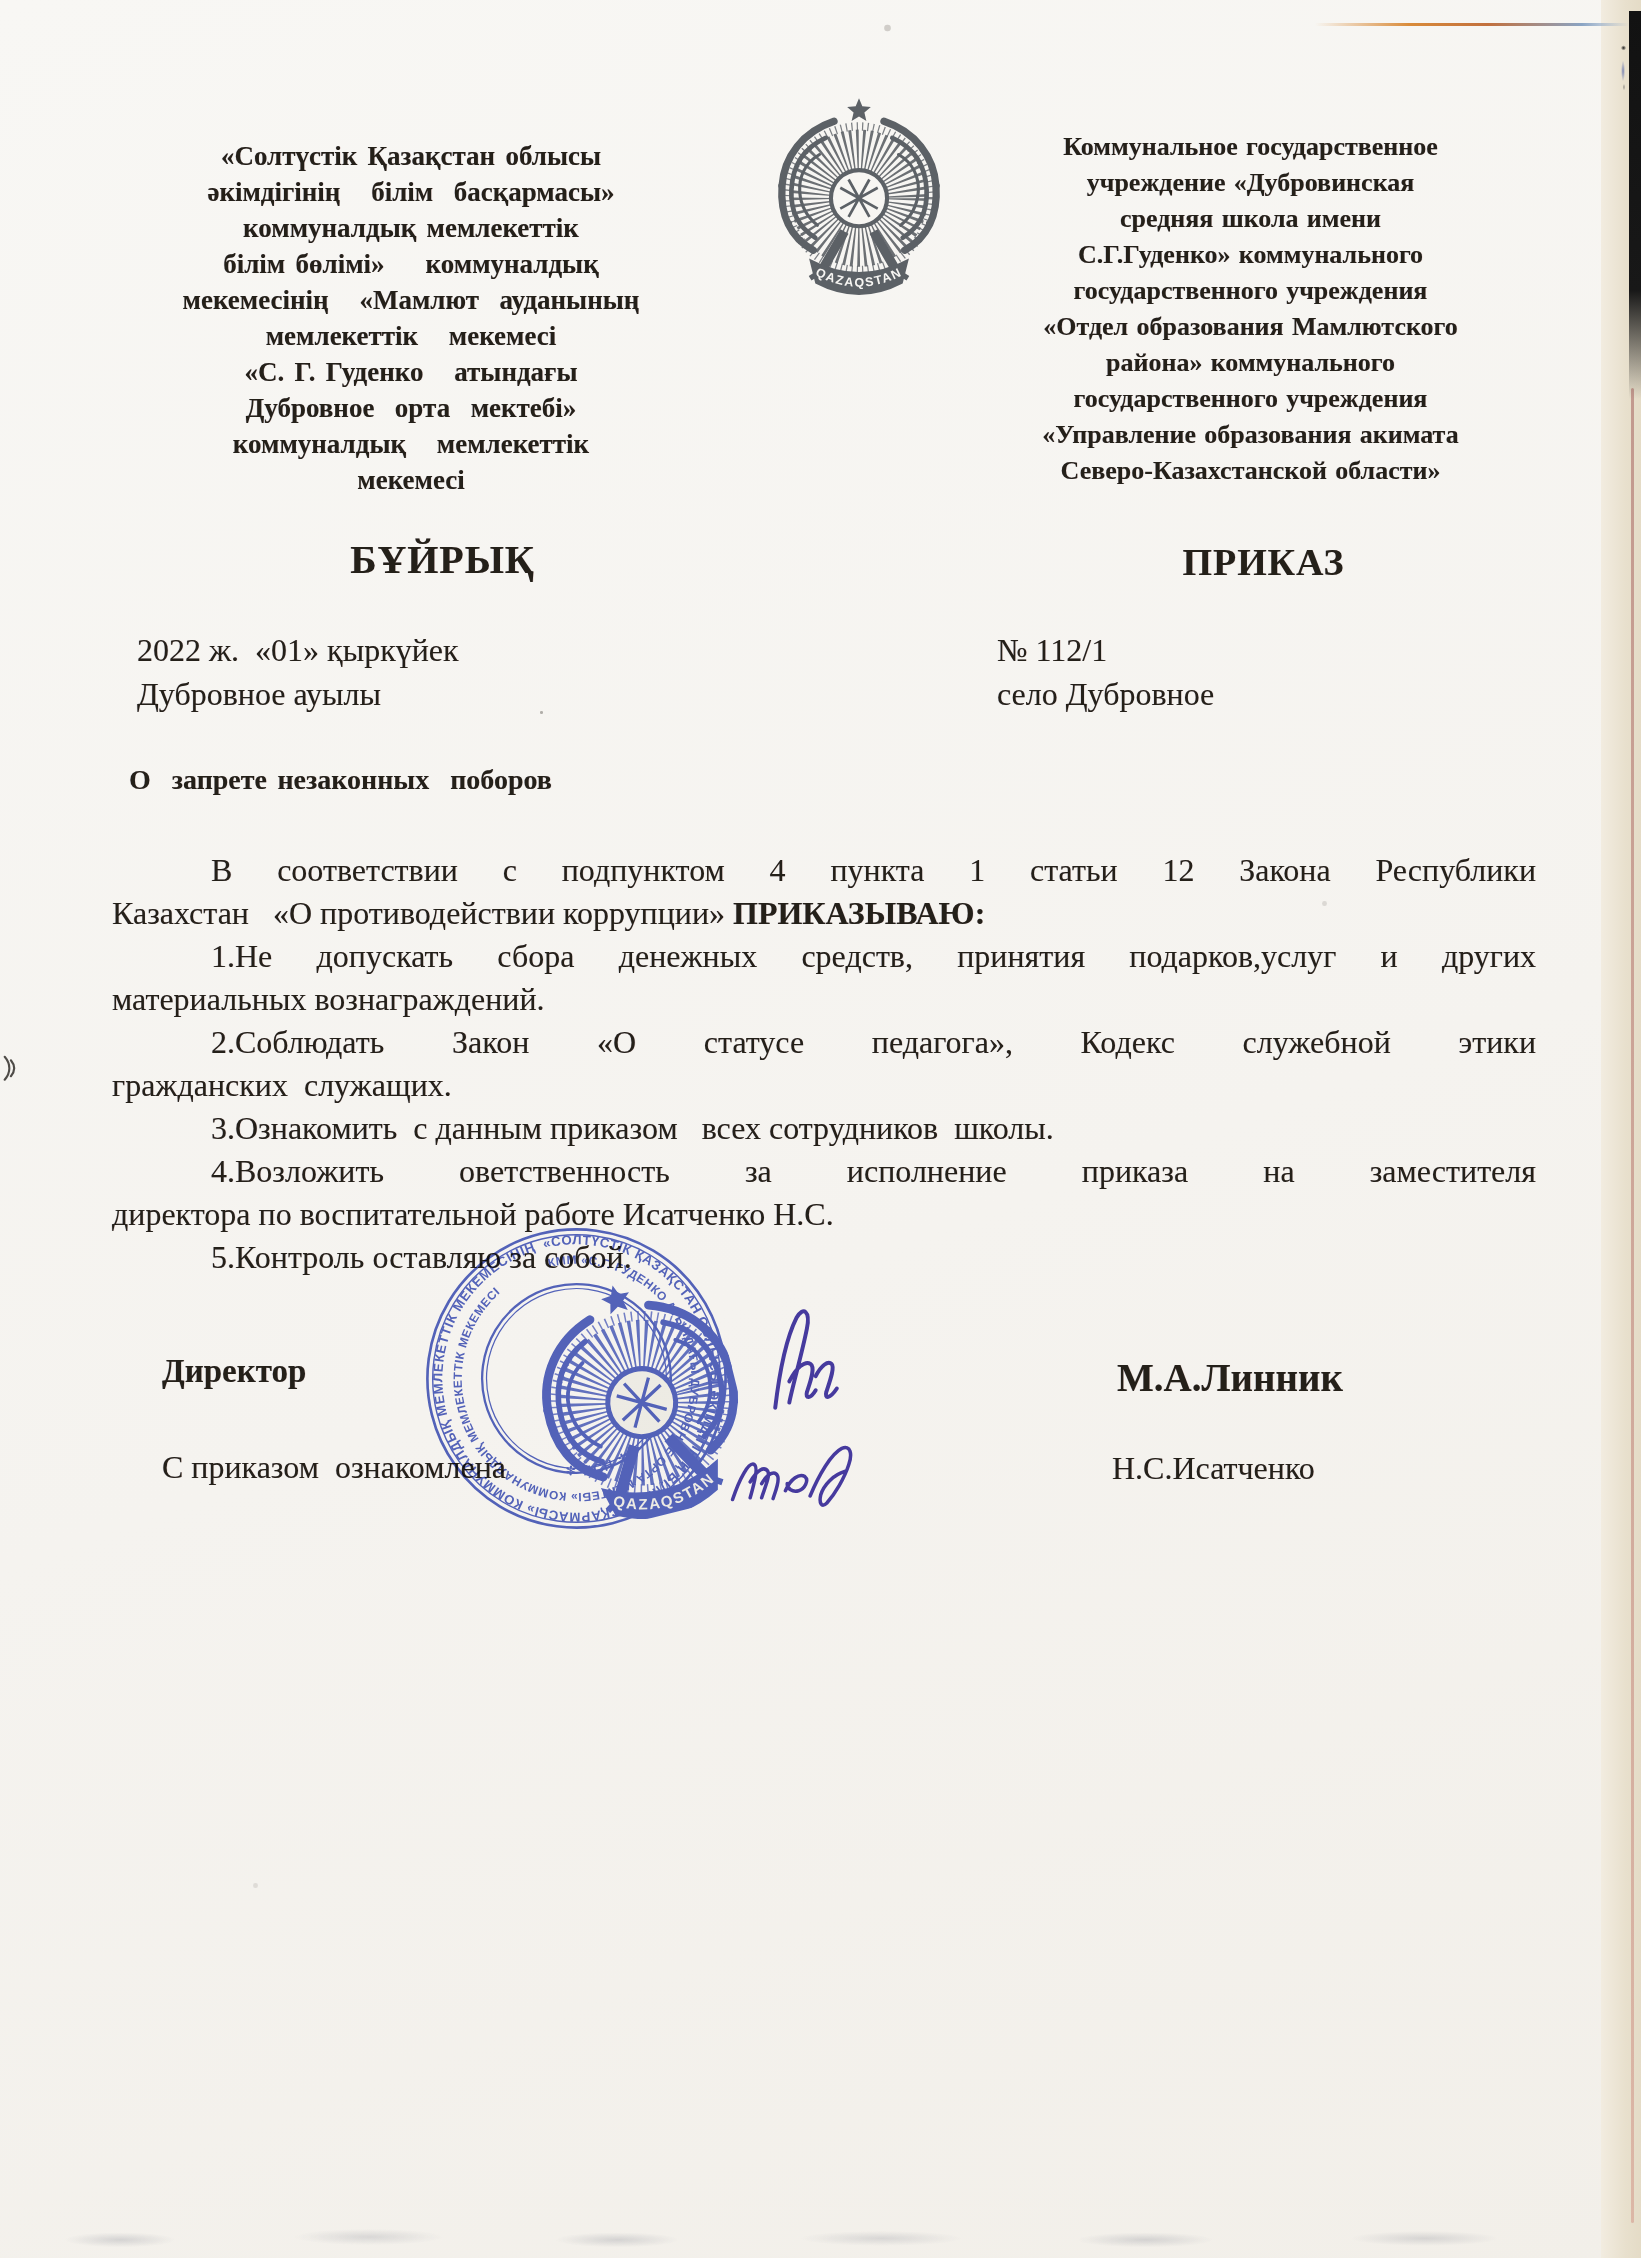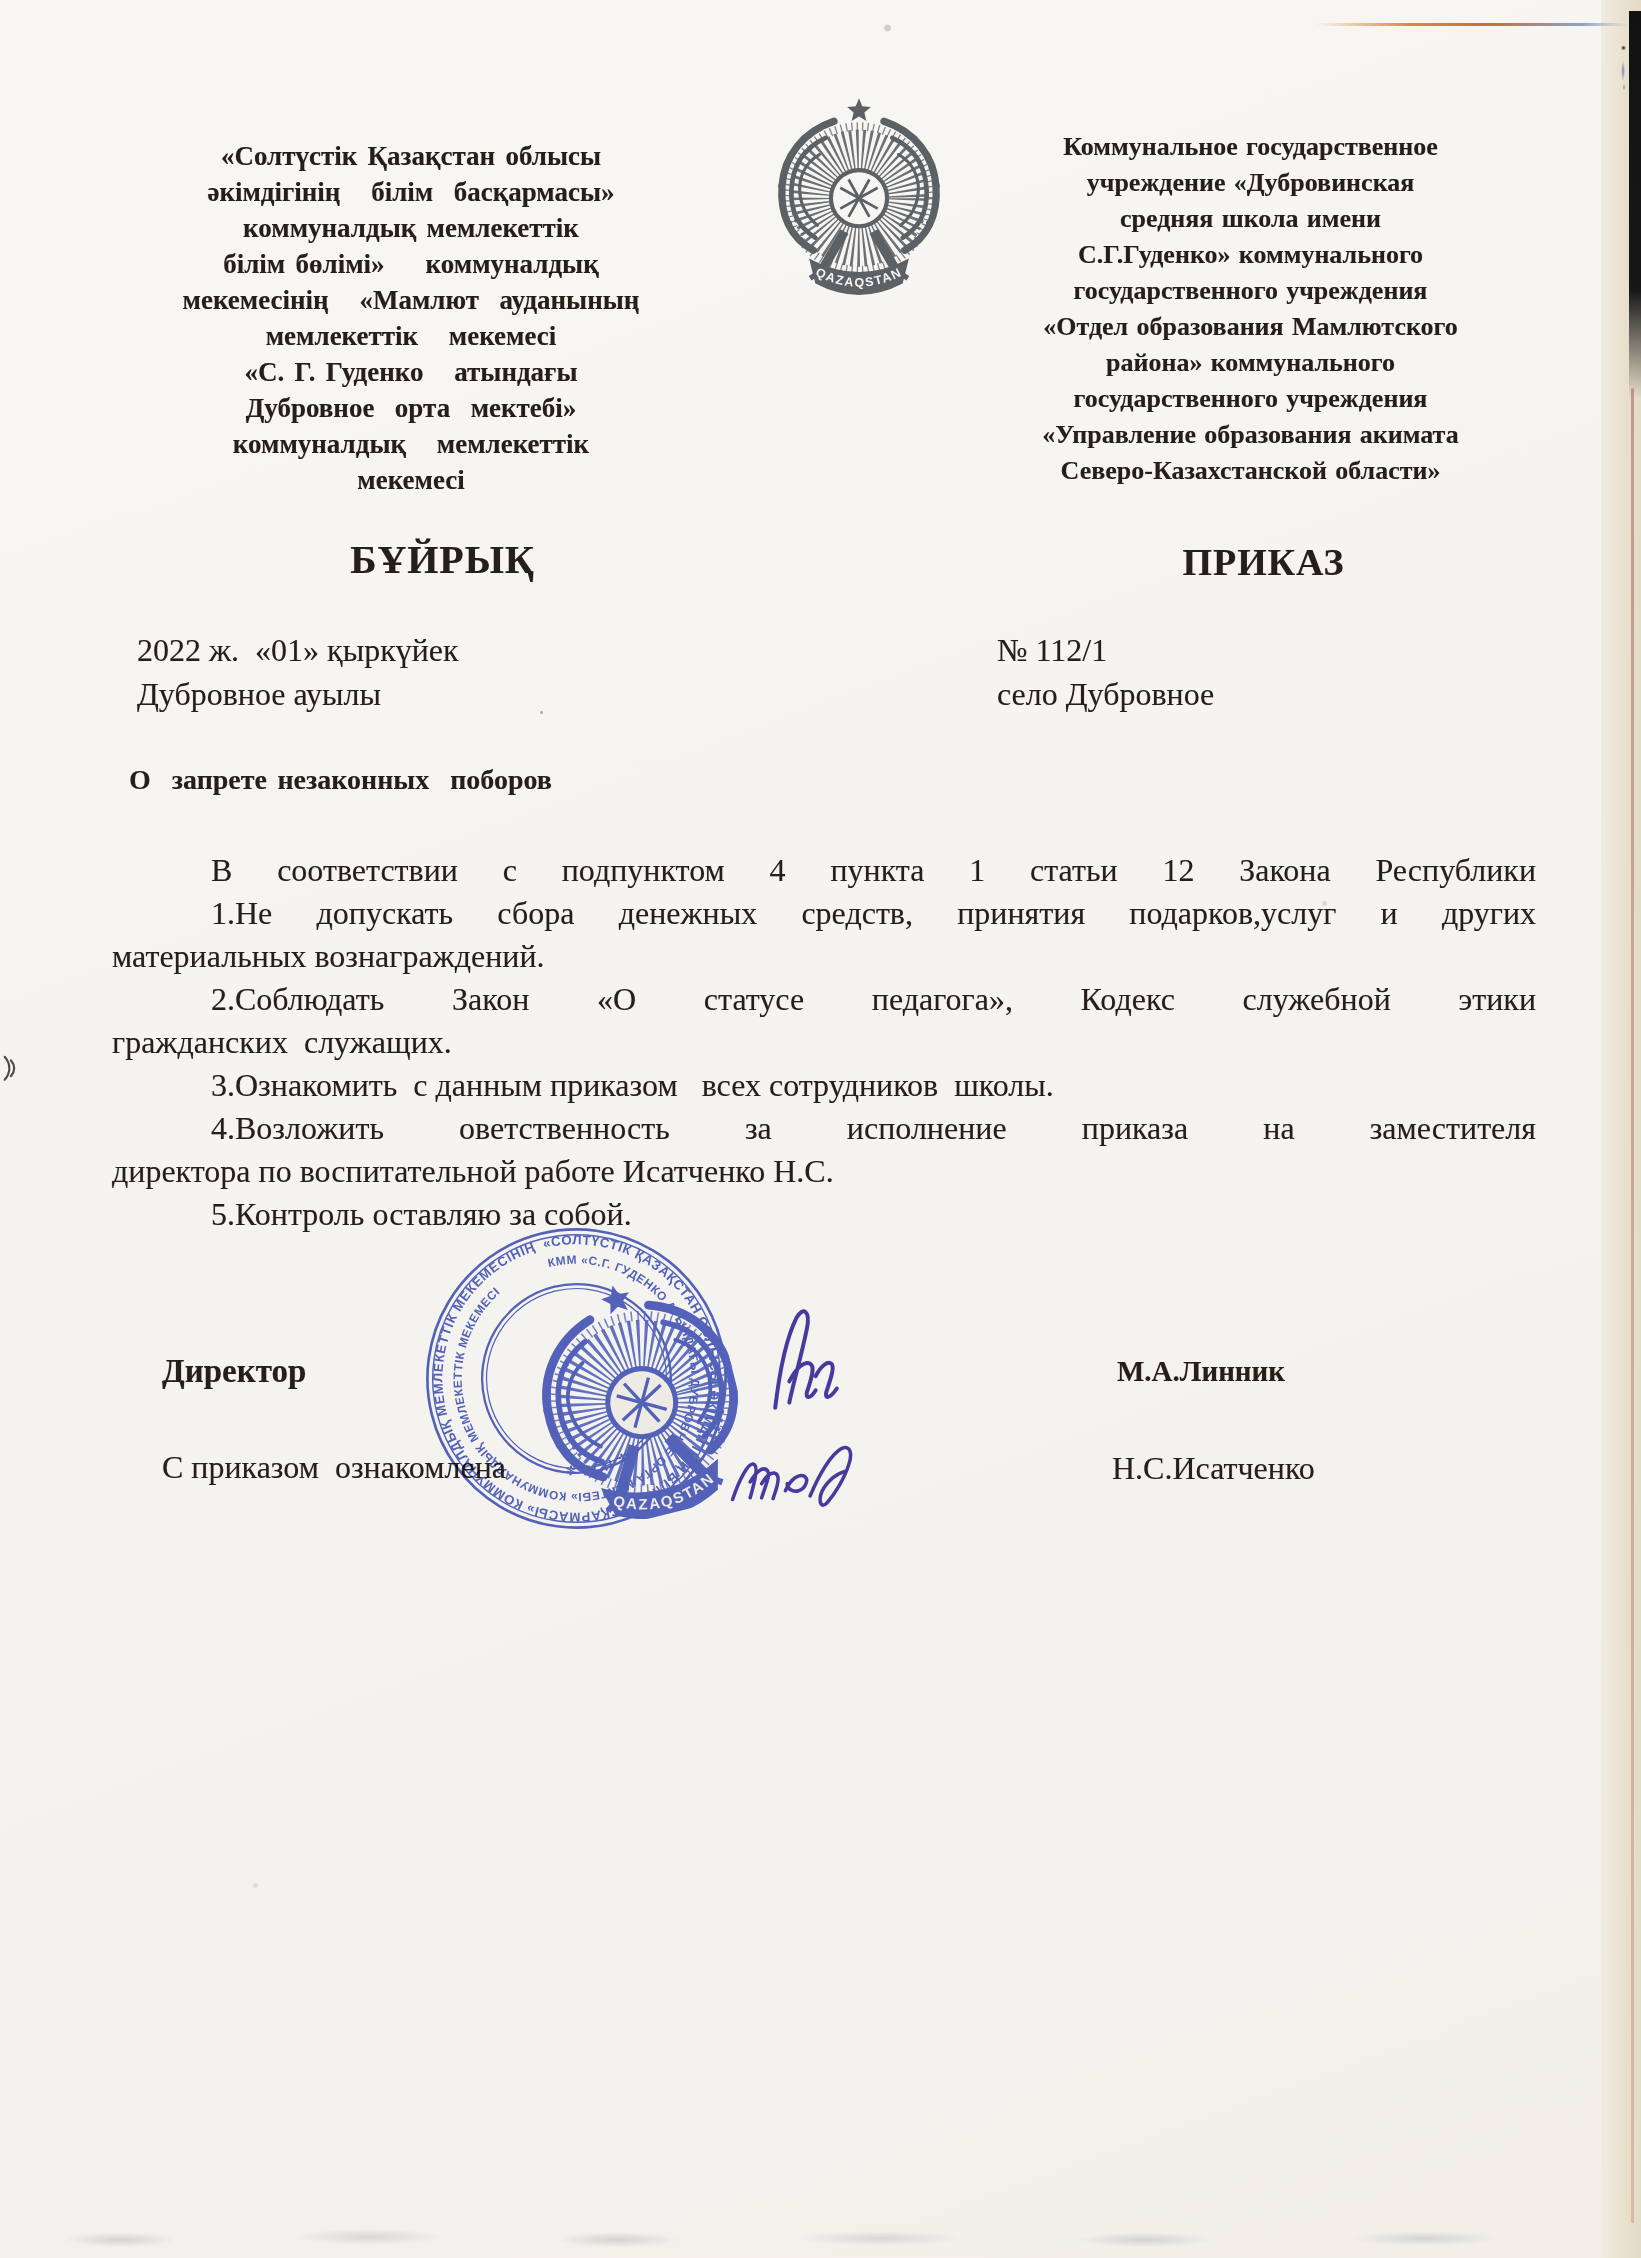--- a/index.html
+++ b/index.html
@@ -44,21 +44,21 @@
 
   
   .subject{left:129px;top:764px;font-size:28px;font-weight:bold;word-spacing:3.5px;}
   .body-text{left:112px;top:849px;width:1424px;font-size:32px;}
   .bl{line-height:43px;min-height:43px;}
   .indent{padding-left:99px;}
   .just{text-align:justify;text-align-last:justify;}
 
   
   .sign-label-1{left:162px;top:1353px;font-size:33px;font-weight:bold;z-index:2;}
-  .sign-name-1{left:1117px;top:1355px;font-size:29px;font-weight:bold;z-index:2;}
+  .sign-name-1{left:1117px;top:1355px;font-size:39px;font-weight:bold;z-index:2;}
   .sign-label-2{left:162px;top:1449px;font-size:32px;z-index:2;}
   .sign-name-2{left:1112px;top:1450px;font-size:32px;z-index:2;}
 
   
   .stamp{left:423px;top:1225px;width:307px;height:307px;z-index:3;
          mix-blend-mode:multiply;opacity:.9;}
   .stamp svg{width:100%;height:100%;transform:rotate(-14deg);}
   .stamp text{font-family:"Liberation Sans","DejaVu Sans",sans-serif;font-weight:bold;}
   .sig{z-index:4;}
   .sig path{fill:none;stroke:#463a9e;stroke-linecap:round;stroke-linejoin:round;}
@@ -185,20 +185,21 @@
 
   <div class="abs date-kk pre doc-text">2022 ж.  «01» қыркүйек</div>
   <div class="abs place-kk doc-text">Дубровное ауылы</div>
   <div class="abs order-no doc-text">№ 112/1</div>
   <div class="abs place-ru doc-text">село Дубровное</div>
 
   <div class="abs subject pre doc-text">О  запрете незаконных  поборов</div>
 
   <div class="abs body-text doc-text">
     <div class="bl indent just">В соответствии с подпунктом 4 пункта 1 статьи 12 Закона Республики</div>
+    <div class="bl"><span class="pre">Казахстан   «О противодействии коррупции» </span><span class="pre b">ПРИКАЗЫВАЮ:</span></div>
     <div class="bl indent just">1.Не допускать сбора денежных средств, принятия подарков,услуг и других</div>
     <div class="bl pre">материальных вознаграждений.</div>
     <div class="bl indent just">2.Соблюдать Закон «О статусе педагога», Кодекс служебной этики</div>
     <div class="bl pre">гражданских  служащих.</div>
     <div class="bl indent pre">3.Ознакомить  с данным приказом   всех сотрудников  школы.</div>
     <div class="bl indent just">4.Возложить оветственность за исполнение приказа  на заместителя</div>
     <div class="bl pre">директора по воспитательной работе Исатченко Н.С.</div>
     <div class="bl indent pre">5.Контроль оставляю за собой.</div>
   </div>
 

